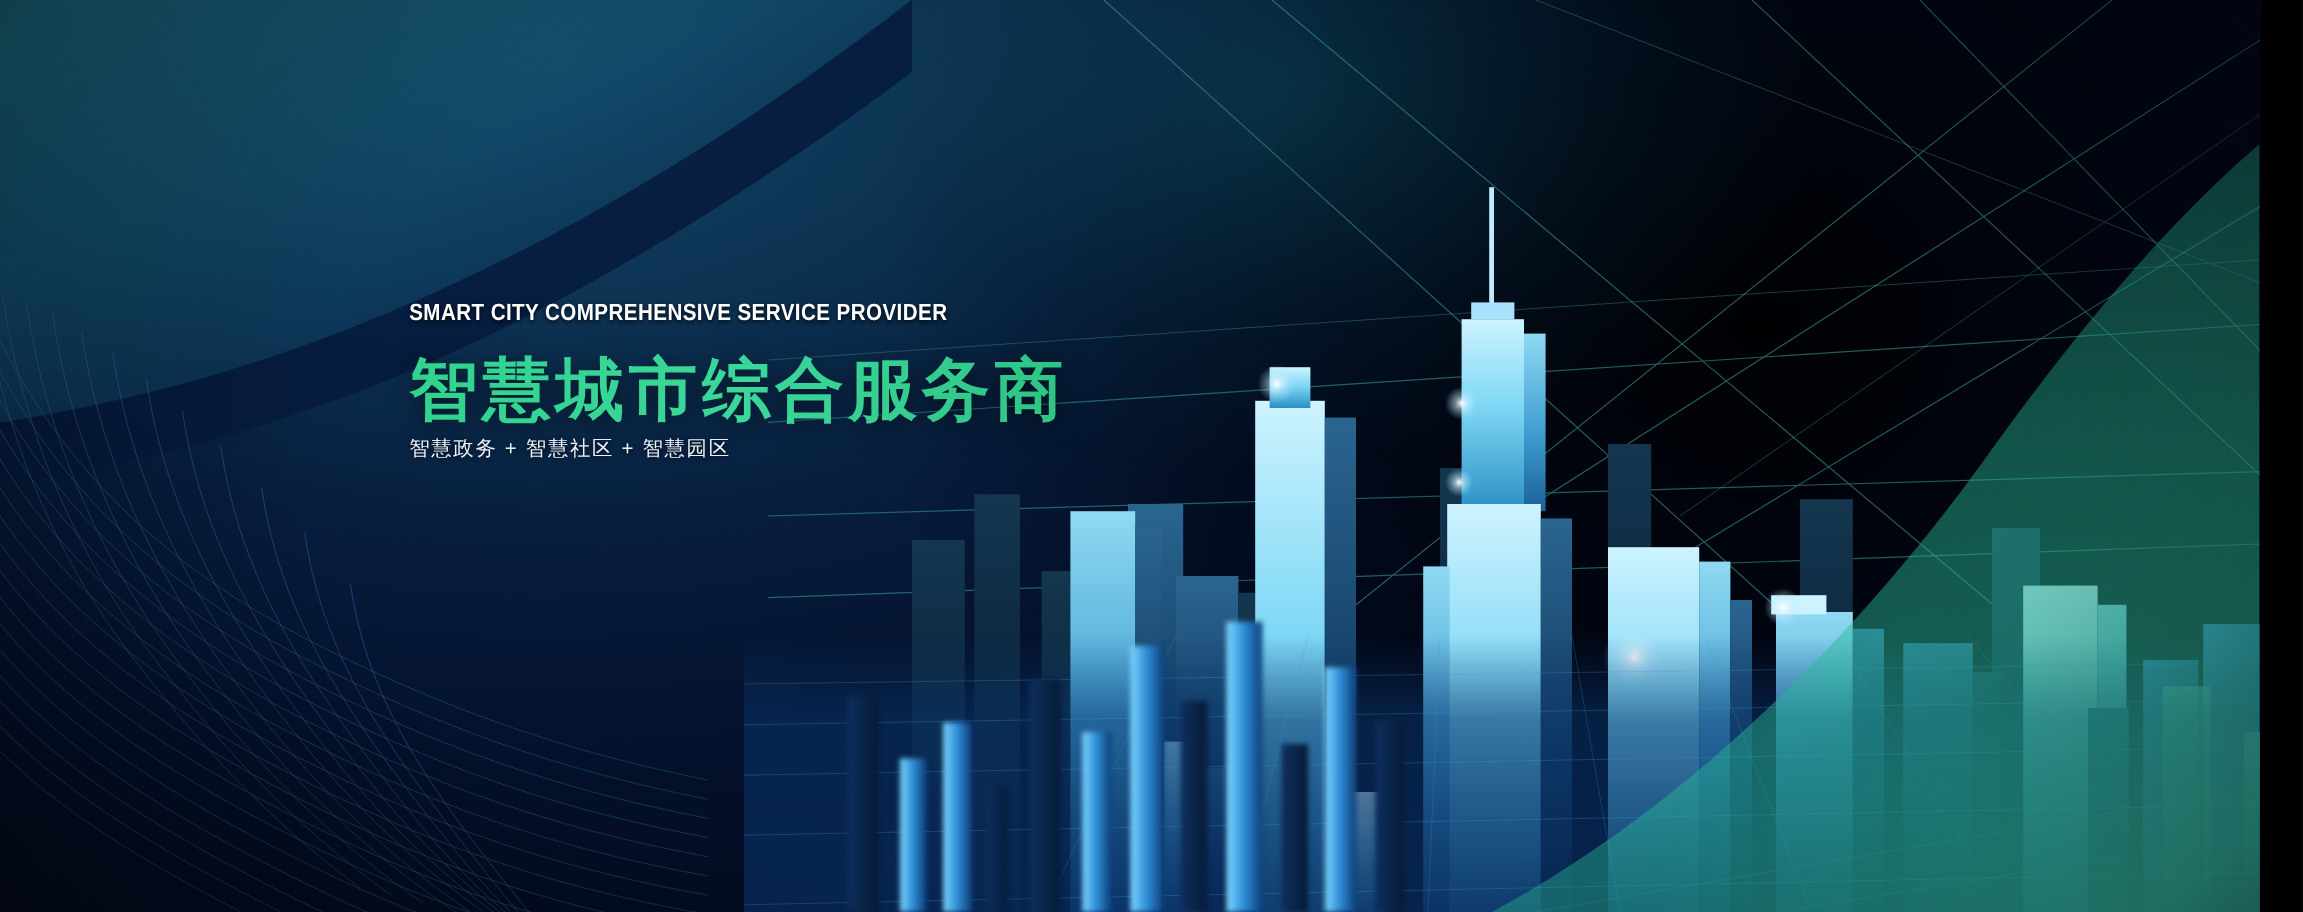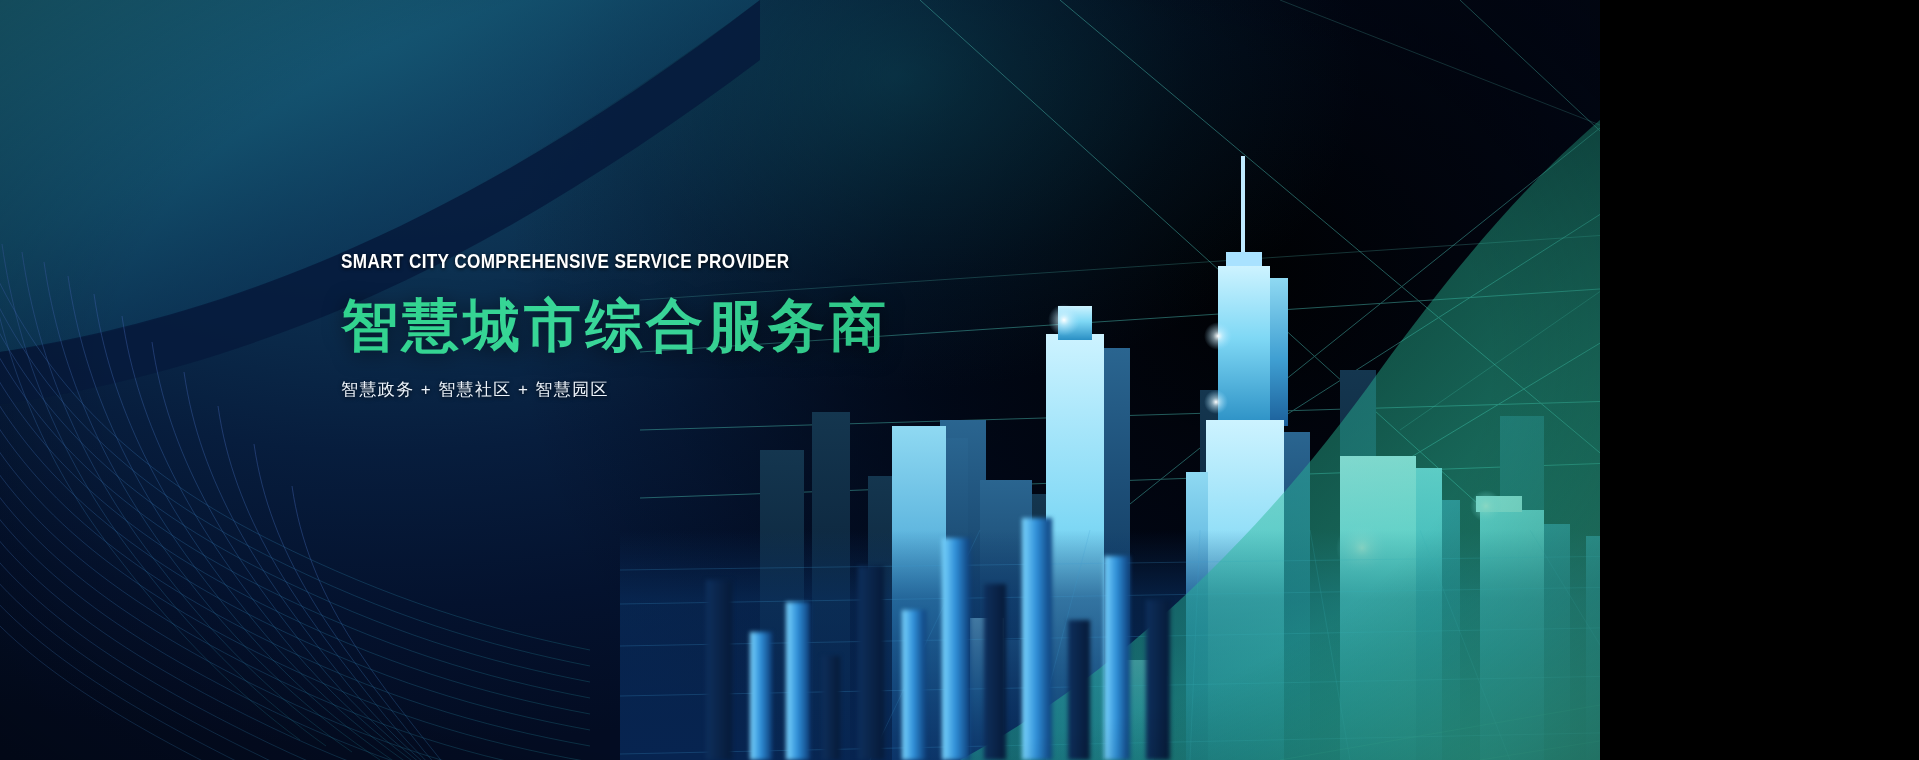--- a/index.html
+++ b/index.html
@@ -1,20 +1,20 @@
 <!DOCTYPE html>
 <html><head>
 <meta charset="utf-8">
 <style>
   * { margin:0; padding:0; box-sizing:border-box; }
   html,body { background:#000; }
 
   #banner {
     position:relative;
-    width:1600px;
+    width:1883px;
     height:760px;
     overflow:hidden;
     background:#030c22;
     font-family:"Liberation Sans", sans-serif;
   }
 
   
   .layer { position:absolute; inset:0; }
 
   #sky-base {
@@ -93,21 +93,21 @@
     line-height:1.12;
     color:#2fd18c;
     background:linear-gradient(100deg,#31d38e 0%,#3ad79a 38%,#2ec586 70%,#23a874 100%);
     -webkit-background-clip:text;
     background-clip:text;
     -webkit-text-fill-color:transparent;
     filter:drop-shadow(0 3px 10px rgba(0,0,0,.55));
     white-space:nowrap;
   }
   #subtitle {
-    margin-top:20px;
+    margin-top:4px;
     color:#eef4fb;
     font-size:17px;
     letter-spacing:1.4px;
     text-shadow:0 1px 4px rgba(0,0,0,.75);
     white-space:nowrap;
   }
 </style>
 </head>
 <body>
 

